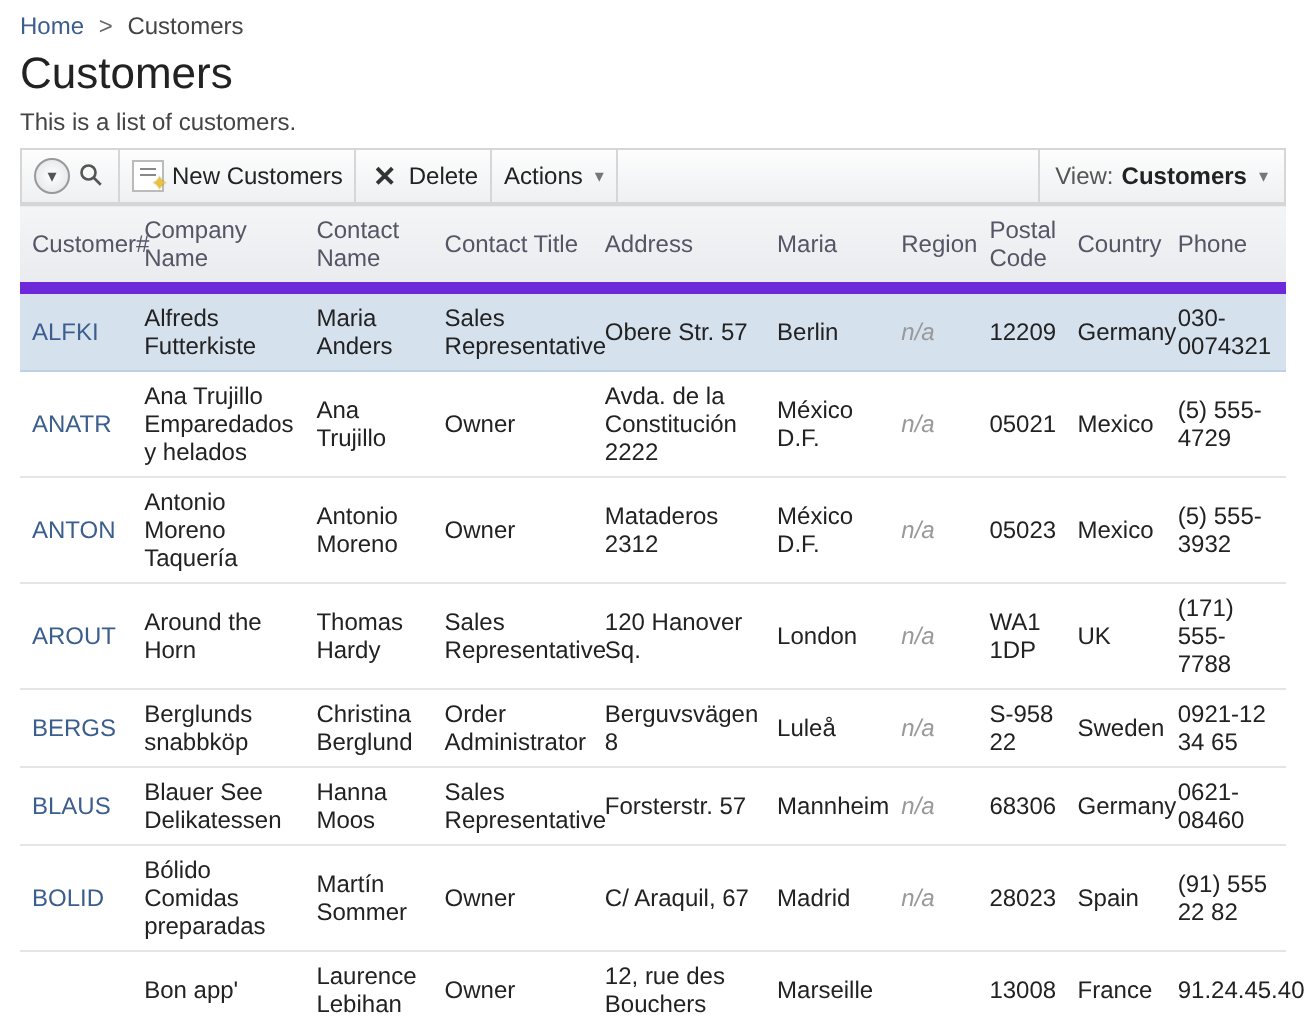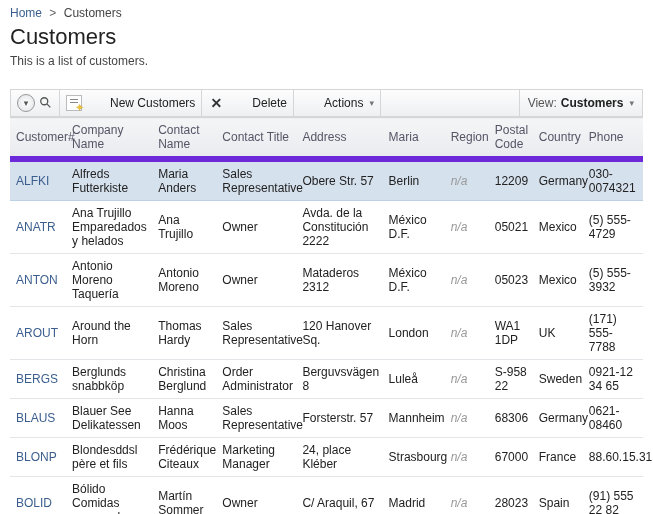--- a/index.html
+++ b/index.html
@@ -23,21 +23,21 @@
   }
   .breadcrumb a { color: #3b5e8e; text-decoration: none; cursor: pointer; }
   .breadcrumb .sep { color: #666; margin: 0 4px; }
   .breadcrumb .cur { color: #444; }
   h1.page-title {
     font-size: 22px;
     font-weight: normal;
     margin: 0 0 4px 0;
     color: #222;
   }
-  .subtitle { color: #444; margin-bottom: 21px; }
+  .subtitle { color: #444; margin-bottom: 6px; }
   .toolbar {
     display: flex;
     align-items: center;
     gap: 0;
     border: 1px solid #d6d6d6;
     background: linear-gradient(#fdfdfd, #eef0f2);
     height: 26px;
     font-size: 12px;
     position: relative;
   }
@@ -65,21 +65,21 @@
   }
   .search-icon {
     width:14px; height:14px; cursor:pointer;
     display:inline-flex; align-items:center; justify-content:center;
   }
   .tbtn {
     display:flex; align-items:center; gap:4px;
     padding: 0 4px; height:100%; cursor:pointer;
     white-space: nowrap;
   }
-  .tbtn .lbl { color:#222;margin-left:24px; }
+  .tbtn .lbl { color:#222; }
   .tbtn .arrow { color:#777; font-size:9px; margin-left:2px;}
   .icon16 { width:16px; height:16px; display:inline-block; }
   .icon-new {
     background: #fff; border:1px solid #bbb; box-sizing:border-box; position:relative;
   }
   .icon-new::before{
     content:""; position:absolute; top:3px; left:3px; width:8px; height:1px; background:#888;
   }
   .icon-new::after{
     content:""; position:absolute; top:6px; left:3px; width:8px; height:1px; background:#888;
@@ -267,32 +267,20 @@
           <td>Hanna Moos</td>
           <td>Sales Representative</td>
           <td>Forsterstr. 57</td>
           <td>Mannheim</td>
           <td><span class="na">n/a</span></td>
           <td>68306</td>
           <td>Germany</td>
           <td>0621-08460</td>
         </tr>
         <tr>
-          <td><a>BLONP</a></td>
-          <td>Blondesddsl père et fils</td>
-          <td>Frédérique Citeaux</td>
-          <td>Marketing Manager</td>
-          <td>24, place Kléber</td>
-          <td>Strasbourg</td>
-          <td><span class="na">n/a</span></td>
-          <td>67000</td>
-          <td>France</td>
-          <td>88.60.15.31</td>
-        </tr>
-        <tr>
           <td><a>BOLID</a></td>
           <td>Bólido Comidas preparadas</td>
           <td>Martín Sommer</td>
           <td>Owner</td>
           <td>C/ Araquil, 67</td>
           <td>Madrid</td>
           <td><span class="na">n/a</span></td>
           <td>28023</td>
           <td>Spain</td>
           <td>(91) 555 22 82</td>

